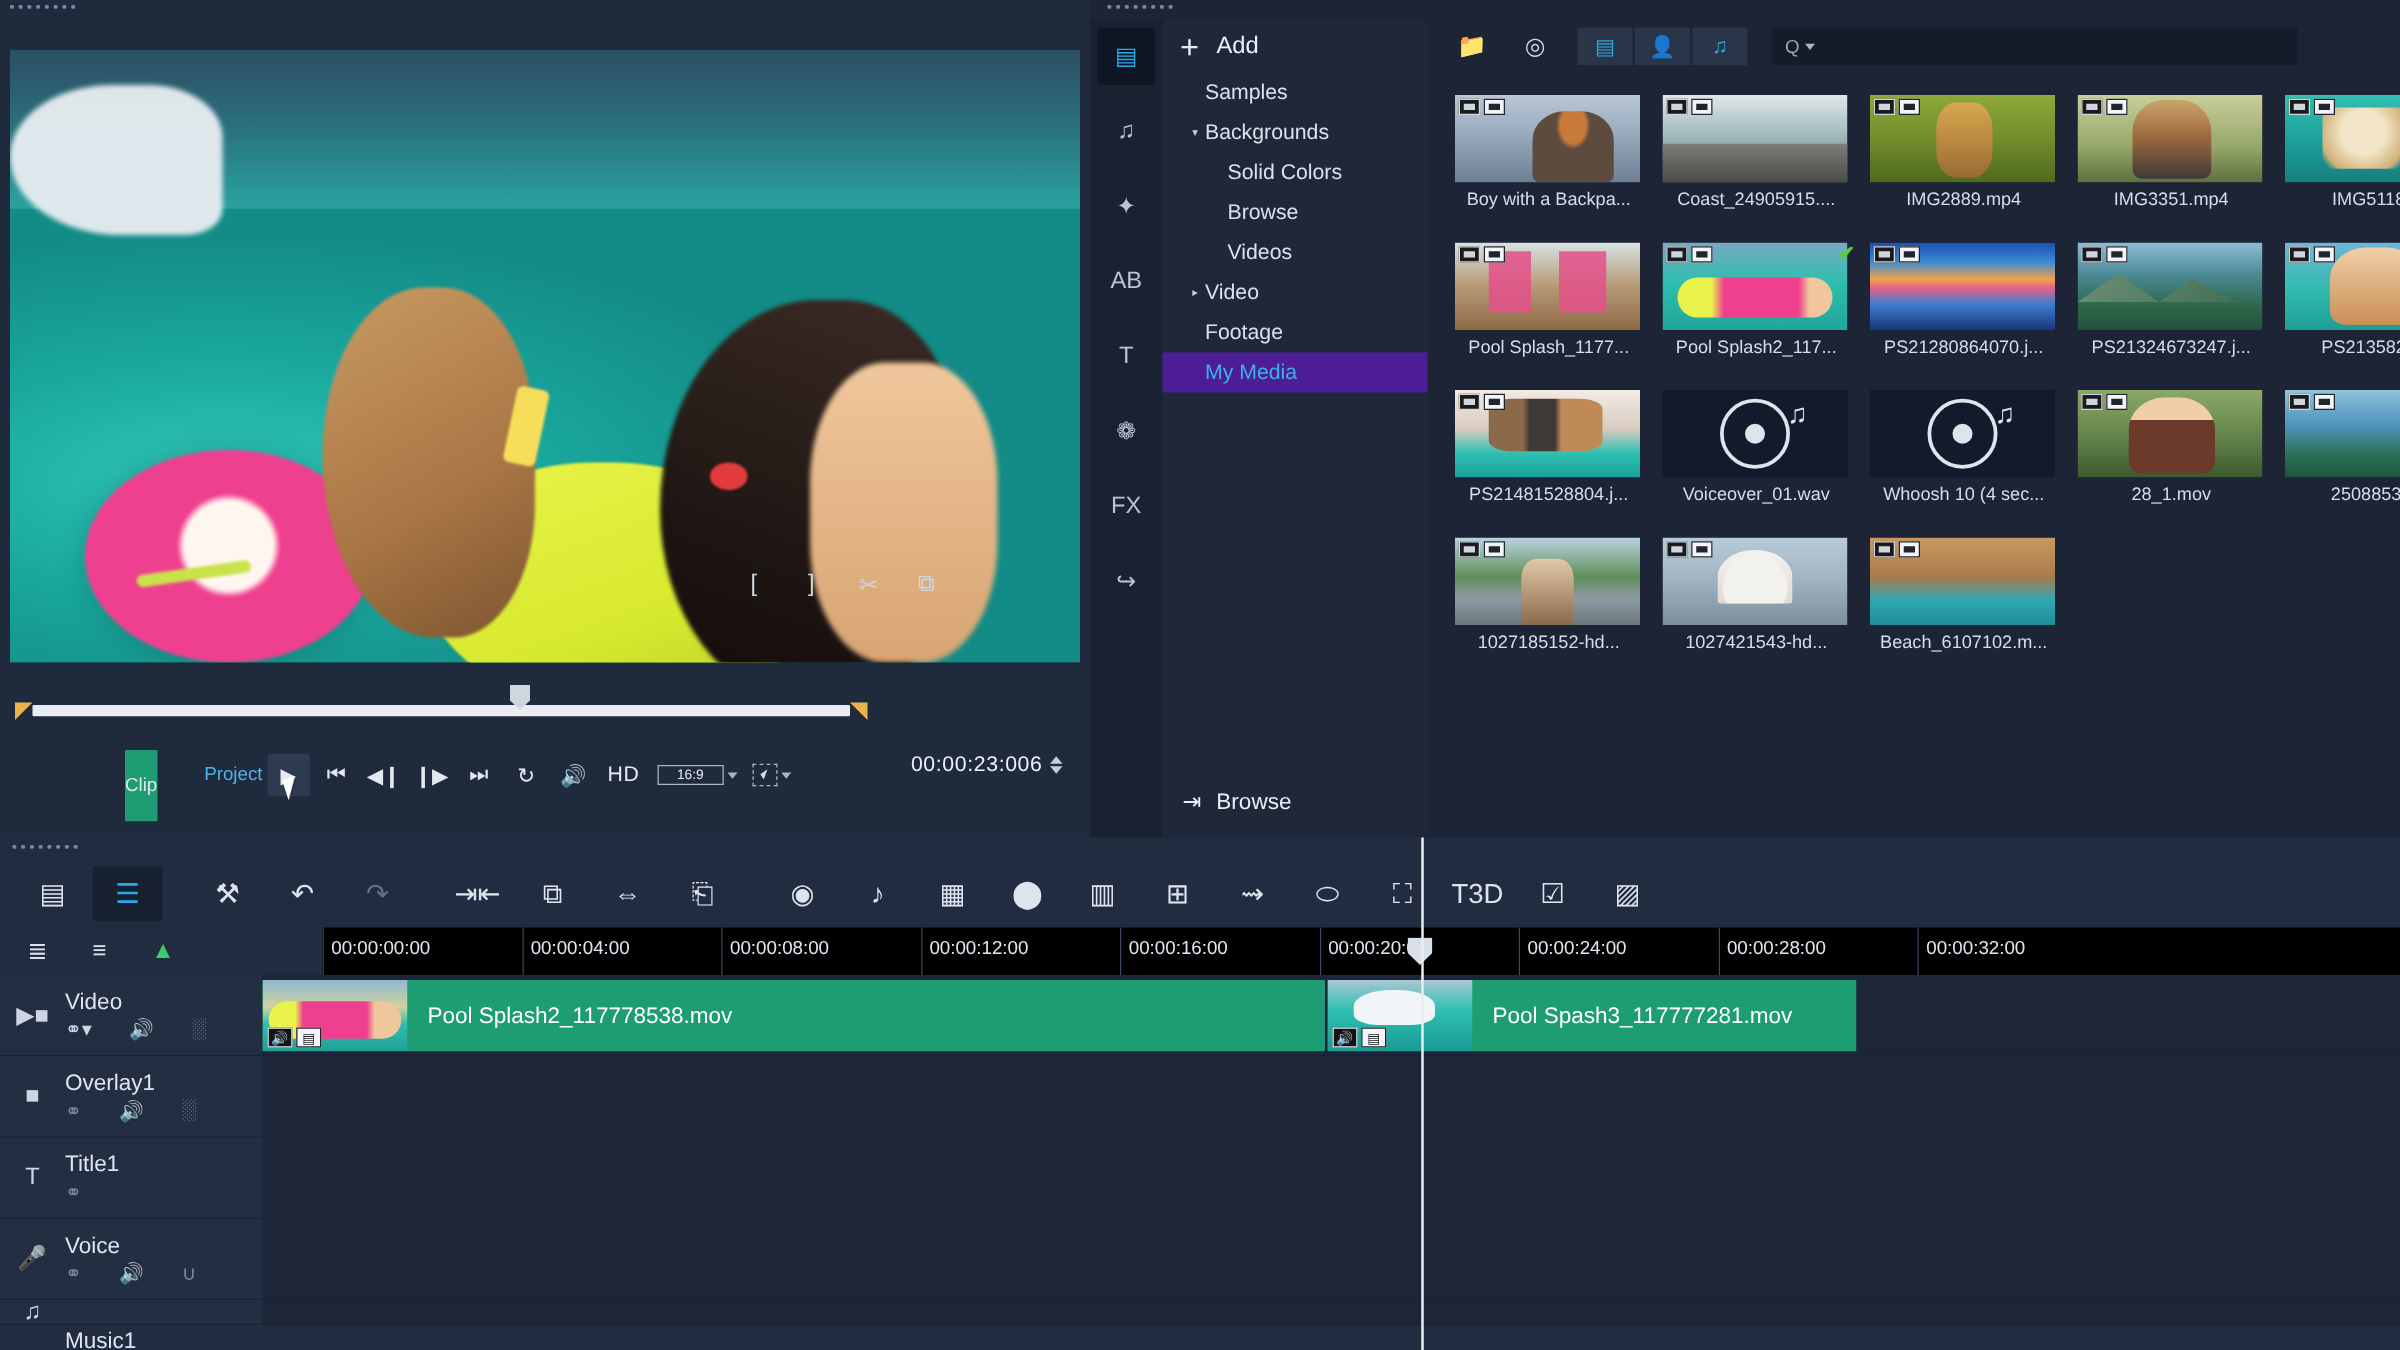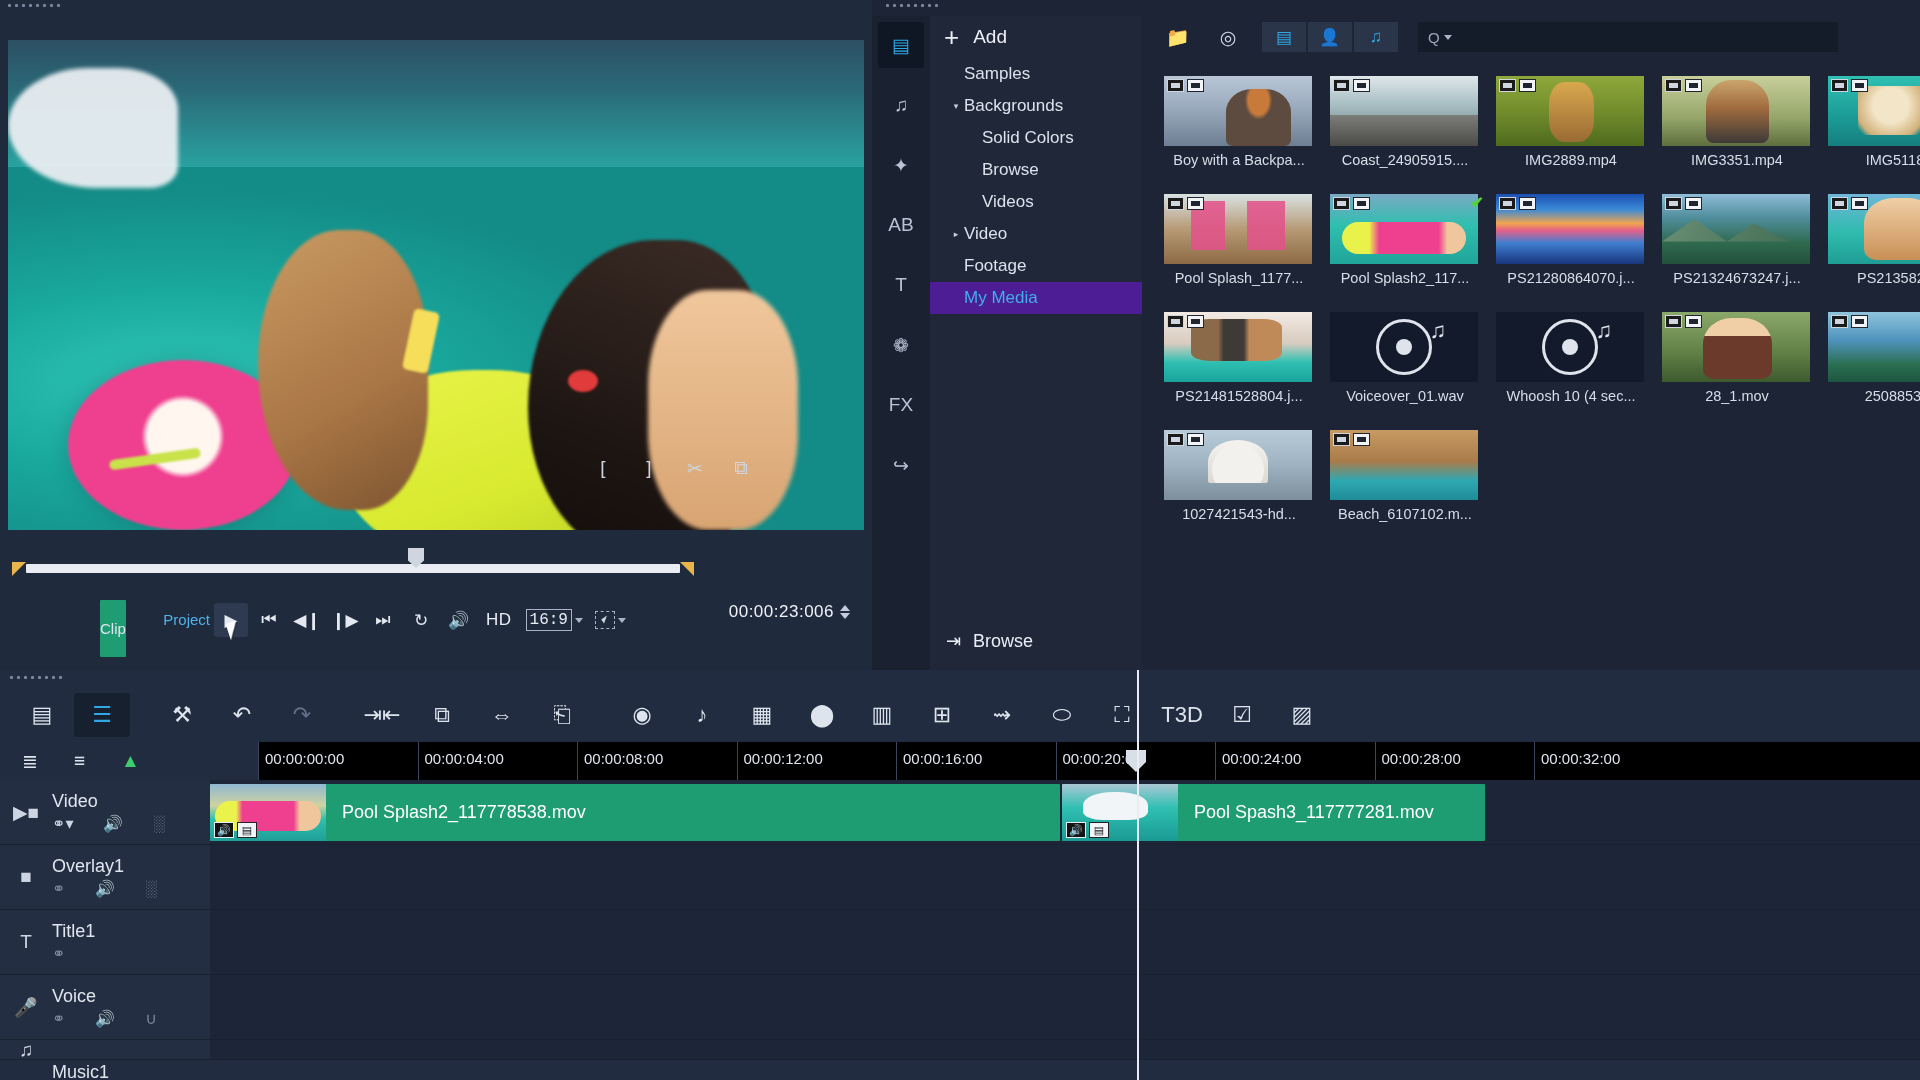--- a/index.html
+++ b/index.html
@@ -112,21 +112,21 @@
     display:flex; align-items:center;
   }
   #pc-labels { width: 110px; text-align:right; line-height: 1.15; font-size: 15px; margin-left: 92px;}
   #pc-labels .proj { color:#4fb3e8; }
   #pc-labels .clip { color:#dfe5ee; }
   .tb { width: 34px; height: 34px; display:flex; align-items:center; justify-content:center;
         color:#e4e9f1; font-size: 17px; margin-left: 4px; border-radius:3px; }
   .tb.active { background:#2e3a50; }
   #hd-label { font-size: 17px; letter-spacing:.5px; margin-left: 10px; color:#e8ecf3; }
   #ratio-box { margin-left: 14px; display:flex; align-items:center; gap:3px; }
-  #ratio-box .rb { border:1px solid #aab4c6; font-size: 16px; padding: 1px 3px; font-family: Liberation Mono, monospace; }
+  #ratio-box .rb { border:1px solid #aab4c6; font-size: 11px; padding: 1px 15px; }
   .caret { width:0;height:0;border-left:4px solid transparent;border-right:4px solid transparent;border-top:5px solid #aab4c6; }
   #crop-box { margin-left: 12px; display:flex; align-items:center; gap:3px; }
   #crop-box .cb { width:20px;height:18px;border:1px dashed #aab4c6; position:relative; }
   #crop-box .cb::after{content:"";position:absolute;left:6px;top:5px;width:0;height:0;
     border-left:7px solid #cfd6e0;border-bottom:5px solid transparent;transform:rotate(-35deg);}
   #timecode {
     position:absolute; right: 18px; top: 6px; display:flex; align-items:center; gap:6px;
     font-size: 17px; letter-spacing: .5px; color:#eef1f6;
   }
   #timecode .spin { display:flex; flex-direction:column; gap:2px; }
@@ -687,20 +687,34 @@
               </span>
               <span class="film-badge w">
                 <i></i>
               </span>
             </div>
           </div>
           <div class="media-label">25088537.n</div>
         </div>
         <div class="media-cell">
           <div class="thumb">
+            <div class="art a-road"></div>
+            <div class="badge-row">
+              <span class="film-badge">
+                <i></i>
+              </span>
+              <span class="film-badge w">
+                <i></i>
+              </span>
+            </div>
+          </div>
+          <div class="media-label">1027185152-hd...</div>
+        </div>
+        <div class="media-cell">
+          <div class="thumb">
             <div class="art a-taj"></div>
             <div class="badge-row">
               <span class="film-badge">
                 <i></i>
               </span>
               <span class="film-badge w">
                 <i></i>
               </span>
             </div>
           </div>

